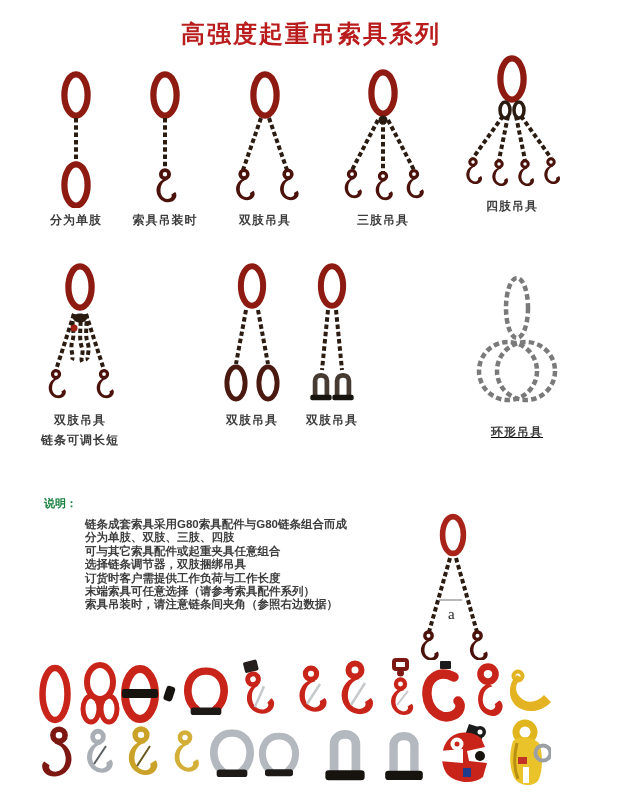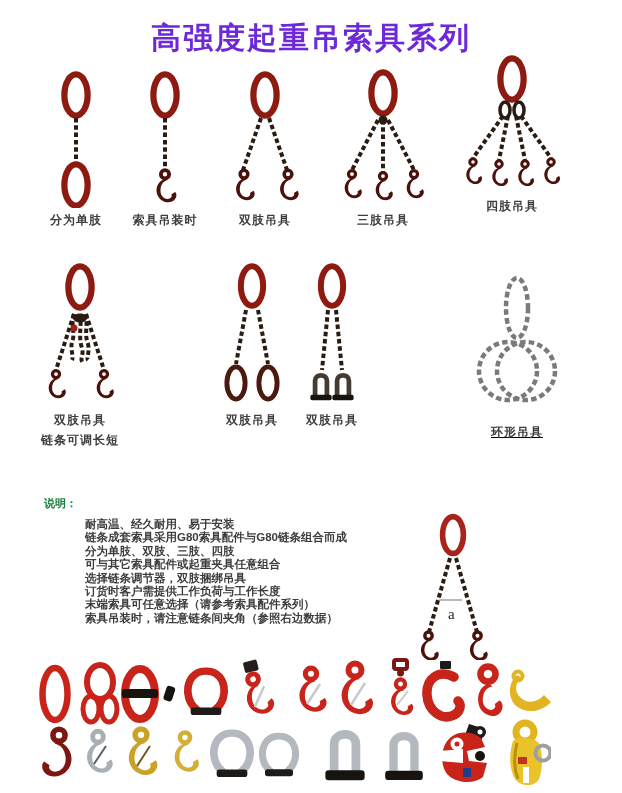--- a/index.html
+++ b/index.html
@@ -1,20 +1,20 @@
 <!DOCTYPE html>
 <html><head>
 <meta charset="utf-8">
 <style>
   html,body{margin:0;padding:0;background:#fff;}
   .page{position:relative;width:622px;height:793px;background:#fff;overflow:hidden;
         font-family:"Liberation Sans","DejaVu Sans",sans-serif;}
   .defs{position:absolute;width:0;height:0;overflow:hidden;}
   .title{position:absolute;left:0;right:0;top:18px;margin:0;text-align:center;
-         font-size:30px;font-weight:700;color:#6d28d9;letter-spacing:2px;}
+         font-size:24px;font-weight:700;color:#b91c1c;letter-spacing:2px;}
   .fig{position:absolute;margin:0;}
   .fig svg{display:block;margin:0 auto;}
   .cap{margin-top:2px;text-align:center;font-size:12px;font-weight:700;color:#3d3d3d;
        letter-spacing:1px;line-height:20px;white-space:nowrap;}
   .notes-heading{position:absolute;left:44px;top:496px;font-size:11px;font-weight:700;color:#15803d;}
   .notes-lines{position:absolute;left:85px;top:518px;font-size:11.5px;font-weight:700;
                color:#3c3c3c;line-height:13.4px;white-space:nowrap;}
   .hw{position:absolute;}
   
   .ch{fill:none;stroke:#2b1c12;stroke-width:4;stroke-dasharray:4.5 2.8;}
@@ -179,21 +179,20 @@
     <svg viewBox="0 0 110 148" width="110" height="148">
       <ellipse class="ch-s" cx="55" cy="36" rx="11" ry="30"></ellipse>
       <circle class="ch-s" cx="46" cy="99" r="29"></circle>
       <circle class="ch-s" cx="64" cy="99" r="29"></circle>
     </svg>
     <figcaption class="cap">环形吊具</figcaption>
   </figure>
 
   <div class="notes-heading">说明：</div>
   <div class="notes-lines">
-    <div>耐高温、经久耐用、易于安装</div>
     <div>链条成套索具采用G80索具配件与G80链条组合而成</div>
     <div>分为单肢、双肢、三肢、四肢</div>
     <div>可与其它索具配件或起重夹具任意组合</div>
     <div>选择链条调节器，双肢捆绑吊具</div>
     <div>订货时客户需提供工作负荷与工作长度</div>
     <div>末端索具可任意选择（请参考索具配件系列）</div>
     <div>索具吊装时，请注意链条间夹角（参照右边数据）</div>
   </div>
 
   <figure class="fig" style="left:398px;top:510px;width:110px;">

